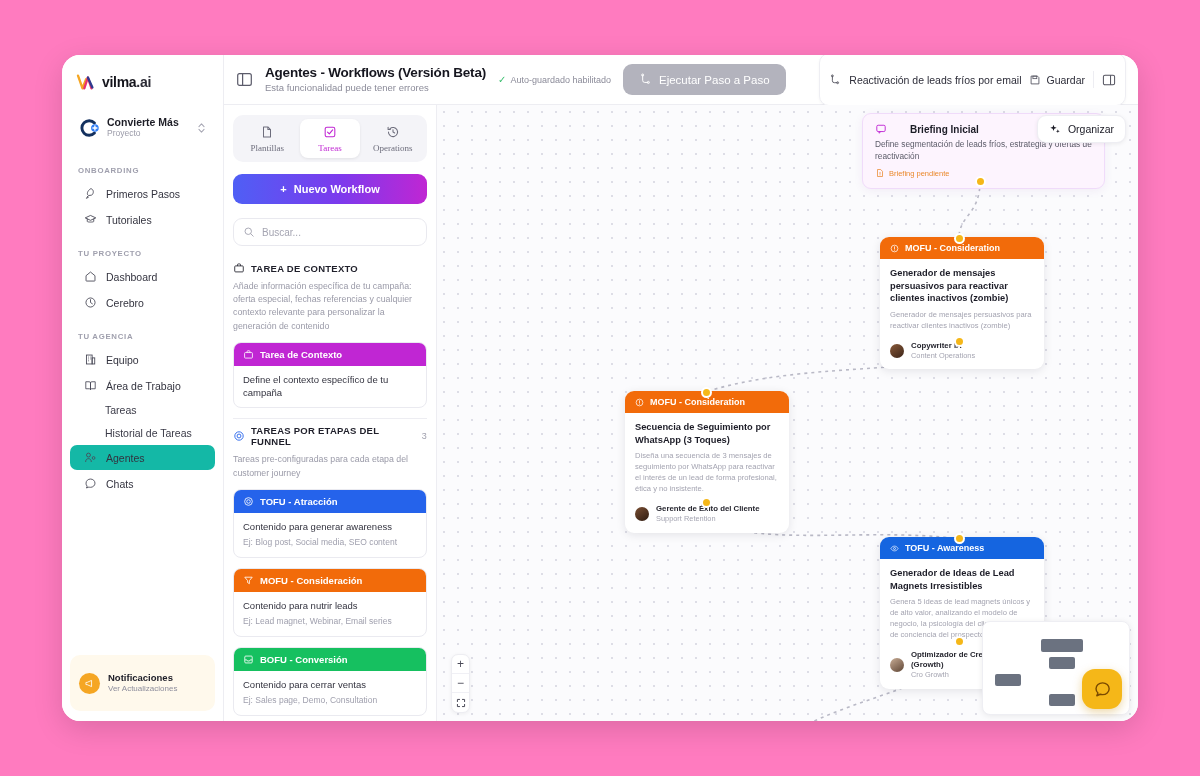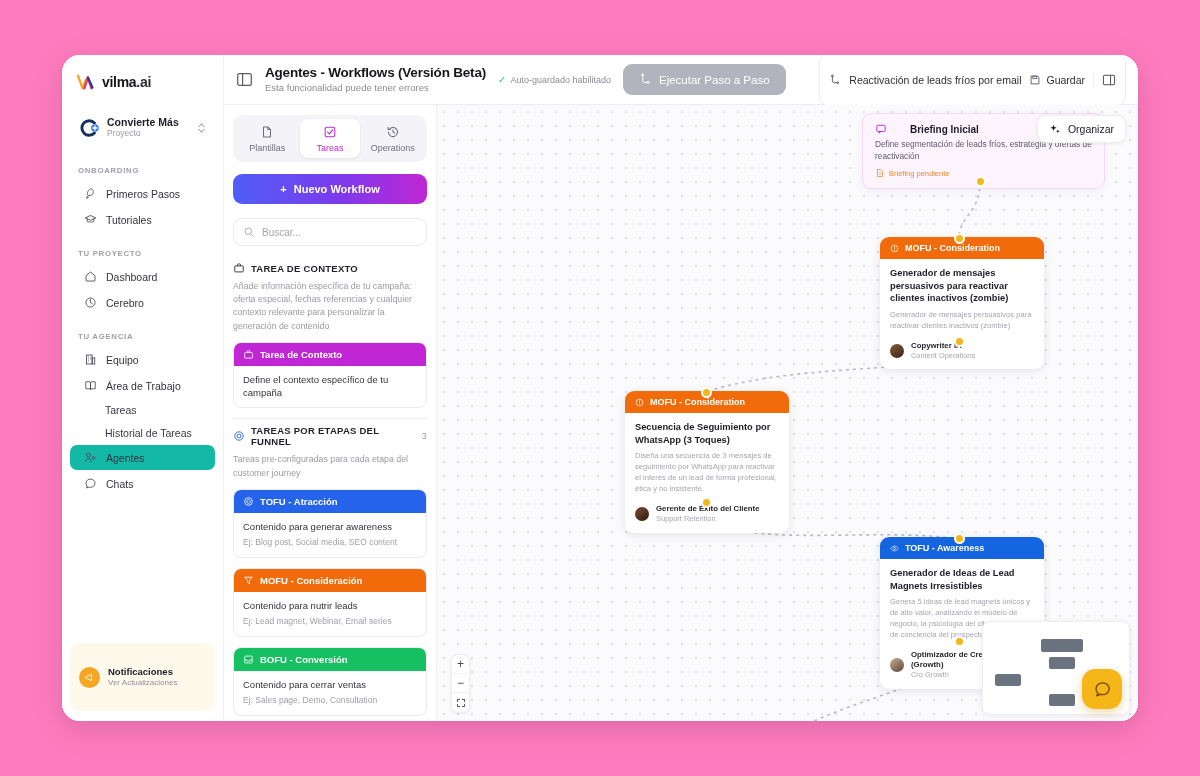--- a/index.html
+++ b/index.html
@@ -64,21 +64,21 @@
   .nav-item .ic { width: 13px; height: 13px; flex: 0 0 13px; color: #4a4a58; display:flex; align-items:center; justify-content:center;}
   .nav-sub {
     padding: 5px 14px 5px 35px; margin: 1px 8px;
     border-radius: 7px; cursor: pointer;
     font-size: 10.5px; color: #3a3a47;
   }
 
   .notif {
     position: absolute; bottom: 10px; left: 8px; right: 8px;
     background: #fff9ec; border-radius: 10px;
-    padding: 23px 9px; display: flex; align-items: center; gap: 8px;
+    padding: 17px 9px; display: flex; align-items: center; gap: 8px;
     cursor: pointer;
   }
   .notif-ic {
     width: 21px; height: 21px; flex:0 0 21px; border-radius: 50%;
     background: #F5A623; display: flex; align-items: center; justify-content: center;
     color: #fff;
   }
   .notif-t { font-size: 9.5px; font-weight: 700; color: #20202a; line-height: 1.2; }
   .notif-s { font-size: 8px; color: #8e8e9c; line-height: 1.3; }
 
@@ -120,21 +120,21 @@
   
   .taskpanel {
     width: 213px; flex: 0 0 213px;
     border-right: 1px solid #ededf2;
     display: flex; flex-direction: column;
     background: #fff; min-height: 0;
   }
   .tabs {
     margin: 10px 9px 4px 9px;
     background: #f4f4f8; border-radius: 10px;
-    padding: 4px; display: flex; gap: 2px;
+    padding: 4px; display: flex; gap: 2px; font-family: Liberation Serif, serif;
   }
   .tab {
     flex: 1; text-align: center; padding: 6px 2px 5px 2px;
     border-radius: 8px; cursor: pointer;
     font-size: 9px; color: #6d6d7c;
   }
   .tab .ti { display: block; margin: 0 auto 4px auto; width: 14px; height: 14px; }
   .tab.active { background: #fff; color: #c026d3; box-shadow: 0 1px 3px rgba(0,0,0,.08); }
 
   .newwf {

